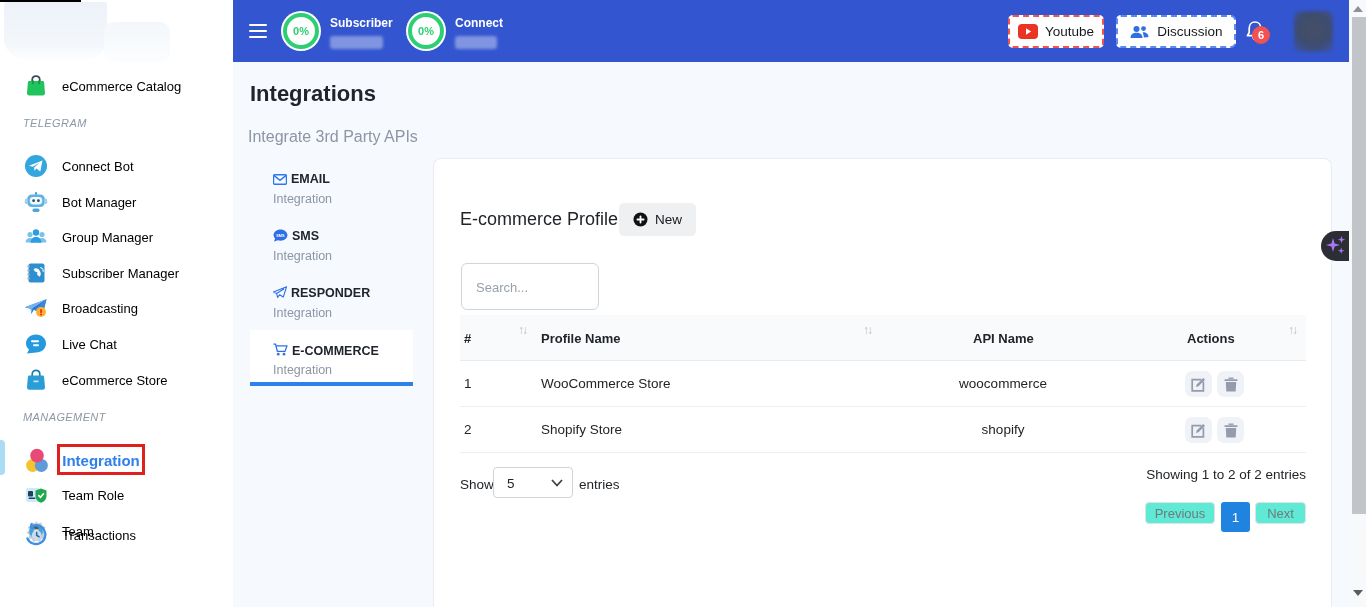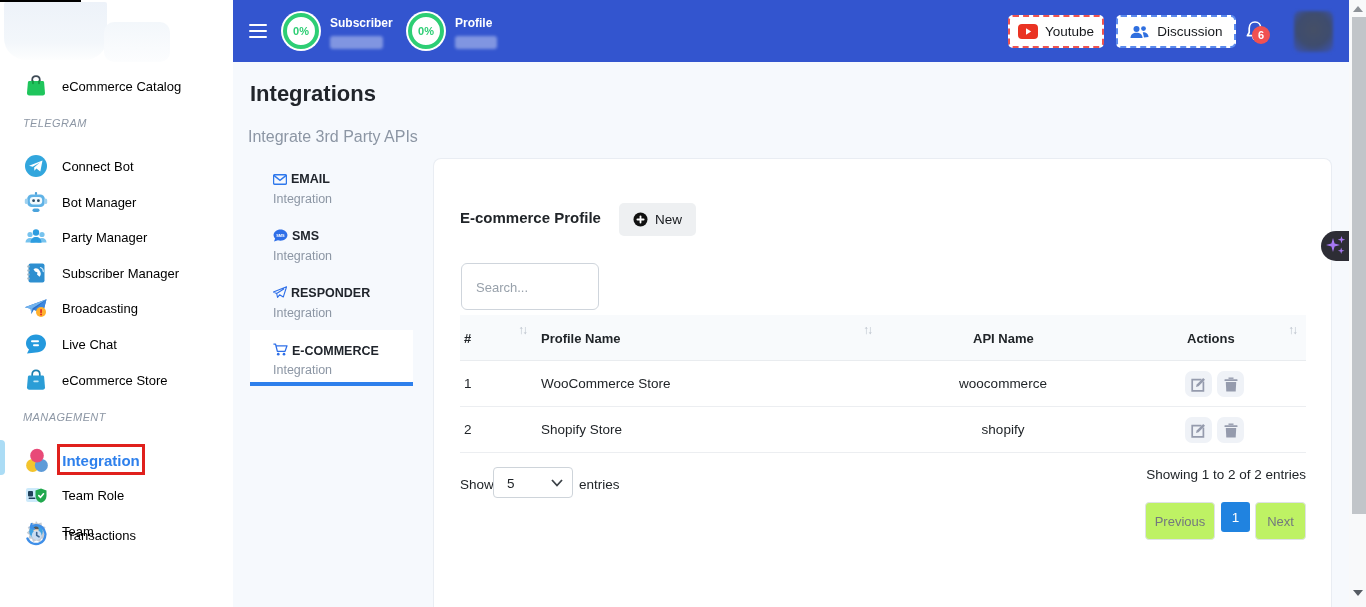--- a/index.html
+++ b/index.html
@@ -55,21 +55,21 @@
   .nav-item { position:absolute; left:250px; width:163px; height:49px; }
   .nav-item .l1 { position:absolute; left:23px; top:4px; font-size:12.5px; font-weight:bold; color:#20252c; }
   .nav-item .l1 svg { vertical-align:-2px; margin-right:4px; }
   .nav-item .l2 { position:absolute; left:23px; top:24px; font-size:12.5px; color:#8c96a4; }
   #nav-active { left:250px; top:330px; width:163px; height:52px; background:#fff; }
   #nav-underline { left:250px; top:382px; width:163px; height:3.5px; background:#2e80ec; }
 
   
   #card { left:433px; top:158px; width:899px; height:470px; background:#fff;
      border:1px solid #e9edf3; border-radius:8px 8px 0 0; border-bottom:none; }
-  #ctitle { left:460px; top:209px; font-size:15px; font-weight:bold; color:#212529; }
+  #ctitle { left:460px; top:209px; font-size:18px; font-weight:normal; color:#212529; }
   #newbtn { left:619px; top:203px; width:77px; height:33px; background:#eef0f2; border-radius:5px;
      display:flex; align-items:center; justify-content:center; font-size:13.5px; color:#16191d; }
   #search { left:461px; top:263px; width:138px; height:47px; border:1px solid #cfd5dc; border-radius:6px;
      background:#fff; }
   #search span { position:absolute; left:14px; top:16px; font-size:13px; color:#98a1ab; }
 
   #thead { left:460px; top:315px; width:846px; height:46px; background:#f8fafc;
      border-bottom:1px solid #e9ecef; }
   .th { position:absolute; top:16px; font-size:13px; font-weight:bold; color:#212529; }
   .sort { position:absolute; top:8px; font-size:12px; color:#bac1cb; letter-spacing:-2px; }
@@ -81,21 +81,21 @@
   .abtn { position:absolute; top:10px; width:27px; height:26px; background:#eff2f7; border-radius:7px;
      display:flex; align-items:center; justify-content:center; }
 
   #showrow { left:460px; top:477px; font-size:13.5px; color:#212529; }
   #select { left:493px; top:467px; width:80px; height:31px; border:1px solid #ced4da; border-radius:4px;
      background:#fff; }
   #select .v { position:absolute; left:13px; top:8px; font-size:13.5px; color:#212529; }
   #entries { left:579px; top:477px; font-size:13.5px; color:#212529; }
   #showing { left:1006px; top:467px; width:300px; text-align:right; font-size:13.5px; color:#212529; }
 
-  .pgbtn { position:absolute; top:502px; height:38px; border:1px solid #dee2e6; background:#bef264;
+  .pgbtn { position:absolute; top:502px; height:22px; border:1px solid #dee2e6; background:#5eead4;
      border-radius:4px; display:flex; align-items:center; justify-content:center;
      font-size:13px; color:#73787e;text-align:right; }
   #pg1 { position:absolute; top:502px; left:1221px; width:29px; height:30px; background:#2083e0;
      border-radius:3px; display:flex; align-items:center; justify-content:center;
      font-size:13.5px; color:#fff; }
 
   
   #sparkle { left:1321px; top:231px; width:28px; height:30px; background:#2d2d35;
      border-radius:15px 0 0 15px; }
 
@@ -113,21 +113,21 @@
 <div class="ring" style="left:281px">
     <div class="inner"></div>
     <div class="pct">0%</div>
   </div>
 <div class="toplabel" style="left:330px">Subscriber</div>
 <div class="blurline" style="left:330px;width:53px"></div>
 <div class="ring" style="left:406px">
     <div class="inner"></div>
     <div class="pct">0%</div>
   </div>
-<div class="toplabel" style="left:455px">Profile</div>
+<div class="toplabel" style="left:455px">Connect</div>
 <div class="blurline" style="left:455px;width:42px"></div>
 <div class="topbtn" id="ytbtn">
   <svg width="20" height="15" viewBox="0 0 20 15" style="margin-right:7px">
     <rect x="0" y="0" width="20" height="15" rx="4" fill="#ea3323"></rect>
     <path d="M8 4.2 L13.2 7.5 L8 10.8 Z" fill="#fff"></path>
   </svg>Youtube</div>
 <div class="topbtn" id="discbtn">
   <svg width="21" height="16" viewBox="0 0 21 16" style="margin-right:7px">
     <circle cx="7.5" cy="5" r="3" fill="#2f6fdf"></circle>
     <path d="M1.5 14 C1.5 10.5 4 8.8 7.5 8.8 C11 8.8 13.5 10.5 13.5 14 Z" fill="#2f6fdf"></path>
@@ -177,21 +177,21 @@
   </div>
 <div class="mitem" style="top:222px">
   <svg class="ic" viewBox="0 0 24 24">
       <circle cx="6" cy="9.5" r="2.6" fill="#77c3ee"></circle>
       <path d="M1.5 17.5 C1.5 14.5 3.5 13 6 13 C8.5 13 10.5 14.5 10.5 17.5 Z" fill="#77c3ee"></path>
       <circle cx="18" cy="9.5" r="2.6" fill="#77c3ee"></circle>
       <path d="M13.5 17.5 C13.5 14.5 15.5 13 18 13 C20.5 13 22.5 14.5 22.5 17.5 Z" fill="#77c3ee"></path>
       <circle cx="12" cy="7.5" r="3.2" fill="#2d9de0"></circle>
       <path d="M6.5 17.8 C6.5 13.8 9 12 12 12 C15 12 17.5 13.8 17.5 17.8 Z" fill="#2d9de0"></path>
     </svg>
-  <span class="txt">Party Manager</span>
+  <span class="txt">Group Manager</span>
   </div>
 <div class="mitem" style="top:258px">
   <svg class="ic" viewBox="0 0 24 24">
       <rect x="4.5" y="2.5" width="16" height="19" rx="2" fill="#2e8fd0"></rect>
       <circle cx="4.5" cy="5.5" r="1.2" fill="#9fb6c4"></circle>
       <circle cx="4.5" cy="9.5" r="1.2" fill="#9fb6c4"></circle>
       <circle cx="4.5" cy="13.5" r="1.2" fill="#9fb6c4"></circle>
       <circle cx="4.5" cy="17.5" r="1.2" fill="#9fb6c4"></circle>
       <path d="M9.5 8.2 C12 6.5 14 7.5 15.5 9.5 C17 11.5 17.5 14 15.5 15.8 L13 13.5 L13.5 11.5 L11 10.5 Z" fill="#fff"></path>
       <path d="M16.5 6.5 C18.3 7.2 19.3 8.6 19.3 10.6" fill="none" stroke="#cfe8f8" stroke-width="1.2" stroke-linecap="round"></path>

